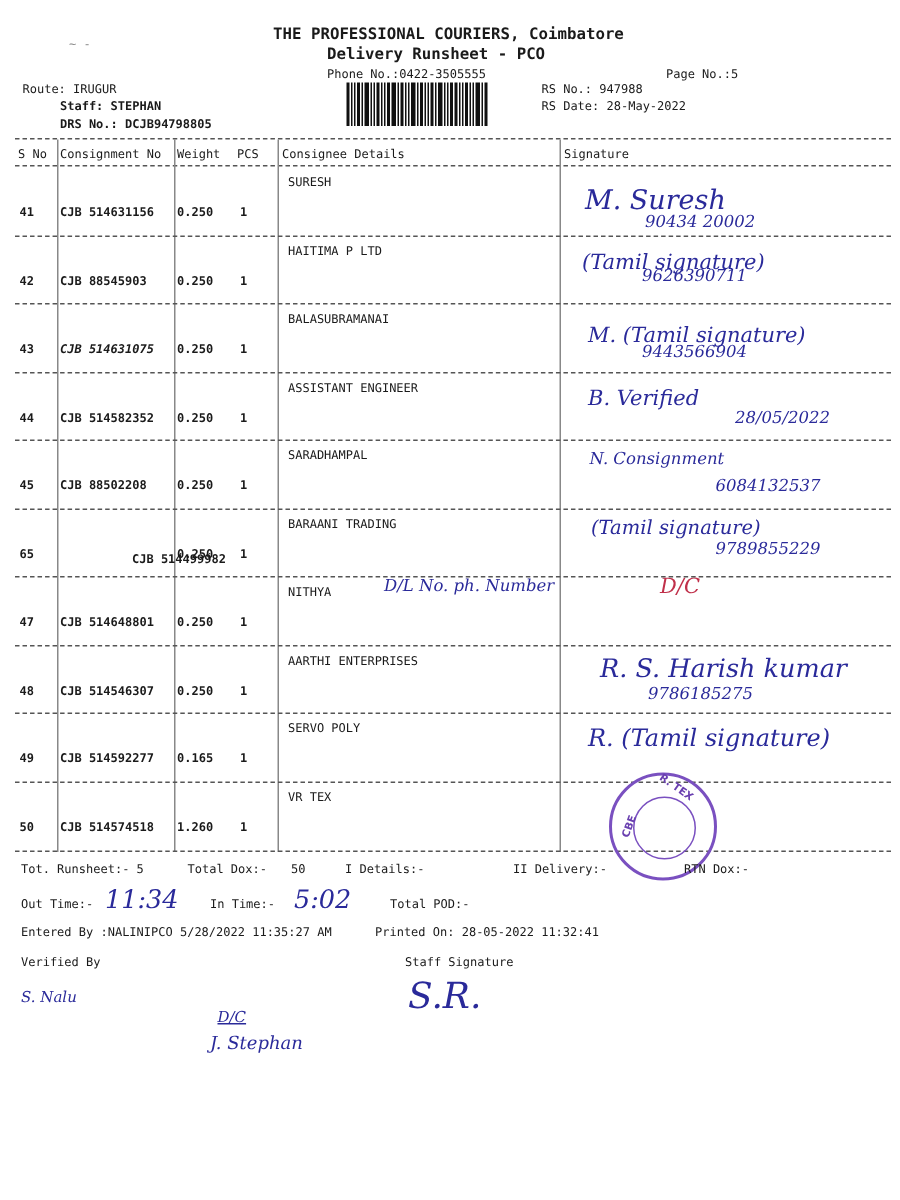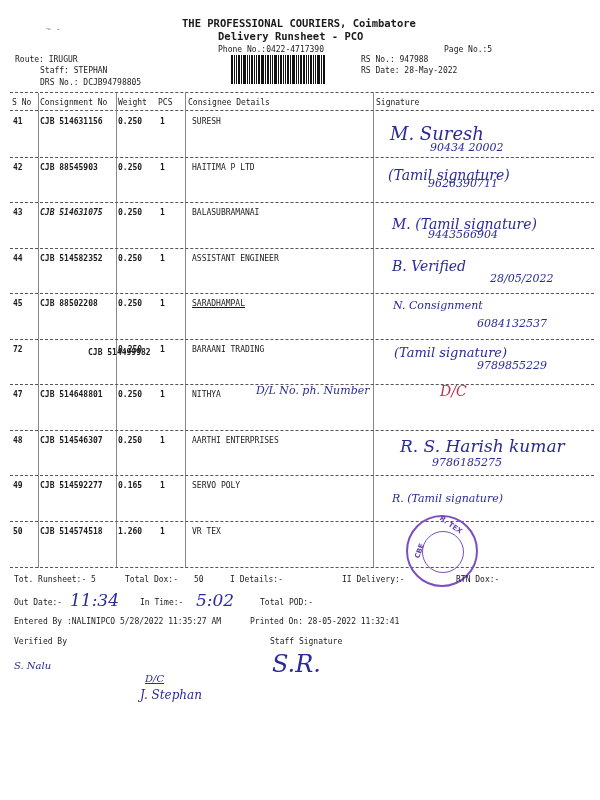--- a/index.html
+++ b/index.html
@@ -1,41 +1,41 @@
 <!DOCTYPE html>
 <html><head>
 <meta charset="utf-8">
 <style>
   html, body { margin:0; padding:0; }
   body { width:600px; height:800px; background:#ffffff; position:relative; overflow:hidden;
          font-family:"DejaVu Sans Mono", "Liberation Mono", monospace; color:#1a1a1a; }
   .abs { position:absolute; white-space:nowrap; }
   .title { font-size:10.5px; font-weight:bold; }
   .small { font-size:8px; }
-  .bold { font-weight:normal;padding-left:25px; }
+  .bold { font-weight:bold;padding-left:25px; }
   .dash { position:absolute; left:10px; width:584px; height:0; border-top:1px dashed #555; }
   .vline { position:absolute; width:0; border-left:1px solid #888; }
   .cell { position:absolute; font-size:8px; white-space:nowrap; }
-  .cellb { font-weight:bold; }
+  .cellb { font-weight:bold;margin-top:20px; }
   .hw { position:absolute; font-family:"DejaVu Serif", serif; font-style:italic; color:#2a2a9a; white-space:nowrap; }
   .hwred { color:#c0304a; }
   .barcode { position:absolute; left:231px; top:55px; width:95px; height:29px; display:flex; gap:0; }
   .barcode span { display:block; height:100%; background:#111; margin-right:1px; }
   .stamp { position:absolute; left:406px; top:515px; width:72px; height:72px; border-radius:50%;
            border:2px solid #7a50c0; box-sizing:border-box; }
   .stamp .inner { position:absolute; left:14px; top:14px; width:40px; height:40px; border-radius:50%; border:1.5px solid #7a50c0; }
   .stamp .txt { position:absolute; font-family:"DejaVu Sans", sans-serif; font-size:7px; color:#6a40b0; font-weight:bold; }
 </style>
 </head>
 <body>
 
 <div class="abs" style="left:46px;top:25px;font-size:8px;color:#888;">~ -</div>
 <div class="abs title" style="left:182px;top:17px;">THE PROFESSIONAL COURIERS, Coimbatore</div>
 <div class="abs title" style="left:218px;top:30px;">Delivery Runsheet - PCO</div>
-<div class="abs small" style="left:218px;top:45px;">Phone No.:0422-4717390</div>
+<div class="abs small" style="left:218px;top:45px;">Phone No.:0422-3505555</div>
 <div class="abs small" style="left:444px;top:45px;">Page No.:5</div>
 <div class="abs small" style="left:15px;top:55px;">Route: IRUGUR</div>
 <div class="abs small bold" style="left:15px;top:66px;">Staff: STEPHAN</div>
 <div class="abs small bold" style="left:15px;top:78px;">DRS No.: DCJB94798805</div>
 <div class="abs small" style="left:361px;top:55px;">RS No.: 947988</div>
 <div class="abs small" style="left:361px;top:66px;">RS Date: 28-May-2022</div>
 
 <div class="barcode" id="barcode">
     <span style="width: 2px;"></span>
     <span style="width: 1px;"></span>
@@ -125,26 +125,26 @@
     <div class="cell cellb" style="left: 160px; top: 253.5px;">1</div>
     <div class="cell" style="left: 192px; top: 253.5px; text-align: center;">ASSISTANT ENGINEER</div>
     <div class="hw" style="left: 392px; top: 257.5px; font-size: 14px;">B. Verified</div>
     <div class="hw" style="left: 490px; top: 271.5px; font-size: 11px;">28/05/2022</div>
     <div class="dash" style="top: 247.5px;"></div>
     <div></div>
     <div class="cell cellb" style="left: 13px; top: 299px;">45</div>
     <div class="cell cellb" style="left: 40px; top: 299px;">CJB 88502208</div>
     <div class="cell cellb" style="left: 118px; top: 299px;">0.250</div>
     <div class="cell cellb" style="left: 160px; top: 299px;">1</div>
-    <div class="cell" style="left: 192px; top: 299px; text-decoration: underline;">SARADHAMPAL</div>
+    <div class="cell" style="left: 192px; top: 299px;">SARADHAMPAL</div>
     <div class="hw" style="left: 393px; top: 299px; font-size: 11px;">N. Consignment</div>
     <div class="hw" style="left: 477px; top: 317px; font-size: 11px;">6084132537</div>
     <div class="dash" style="top: 293px;"></div>
     <div></div>
-    <div class="cell cellb" style="left: 13px; top: 344.5px;">72</div>
+    <div class="cell cellb" style="left: 13px; top: 344.5px;">65</div>
     <div class="cell cellb" style="left: 40px; top: 348px; padding-left: 48px;">CJB 514499982</div>
     <div class="cell cellb" style="left: 118px; top: 344.5px;">0.250</div>
     <div class="cell cellb" style="left: 160px; top: 344.5px;">1</div>
     <div class="cell" style="left: 192px; top: 344.5px;">BARAANI TRADING</div>
     <div class="hw" style="left: 394px; top: 344.5px; font-size: 13px;">(Tamil signature)</div>
     <div class="hw" style="left: 477px; top: 358.5px; font-size: 11px;">9789855229</div>
     <div class="dash" style="top: 338.5px;"></div>
     <div></div>
     <div class="cell cellb" style="left: 13px; top: 390px;">47</div>
     <div class="cell cellb" style="left: 40px; top: 390px;">CJB 514648801</div>
@@ -162,21 +162,21 @@
     <div class="cell" style="left: 192px; top: 435.5px;">AARTHI ENTERPRISES</div>
     <div class="hw" style="left: 400px; top: 435.5px; font-size: 17px;">R. S. Harish kumar</div>
     <div class="hw" style="left: 432px; top: 455.5px; font-size: 11px;">9786185275</div>
     <div class="dash" style="top: 429.5px;"></div>
     <div></div>
     <div class="cell cellb" style="left: 13px; top: 481px;">49</div>
     <div class="cell cellb" style="left: 40px; top: 481px;">CJB 514592277</div>
     <div class="cell cellb" style="left: 118px; top: 481px;">0.165</div>
     <div class="cell cellb" style="left: 160px; top: 481px;">1</div>
     <div class="cell" style="left: 192px; top: 481px;">SERVO POLY</div>
-    <div class="hw" style="left: 392px; top: 492px; font-size: 11px;">R. (Tamil signature)</div>
+    <div class="hw" style="left: 392px; top: 482px; font-size: 16px;">R. (Tamil signature)</div>
     <div class="dash" style="top: 475px;"></div>
     <div></div>
     <div class="cell cellb" style="left: 13px; top: 526.5px;">50</div>
     <div class="cell cellb" style="left: 40px; top: 526.5px;">CJB 514574518</div>
     <div class="cell cellb" style="left: 118px; top: 526.5px;">1.260</div>
     <div class="cell cellb" style="left: 160px; top: 526.5px;">1</div>
     <div class="cell" style="left: 192px; top: 526.5px;">VR TEX</div>
     <div class="dash" style="top: 520.5px;"></div>
   </div>
 
@@ -188,21 +188,21 @@
   <div class="txt" style="left:4px;top:30px;transform:rotate(-70deg);">CBE</div>
 </div>
 
 <div class="abs small" style="left:14px;top:575px;">Tot. Runsheet:- 5</div>
 <div class="abs small" style="left:125px;top:575px;">Total Dox:-</div>
 <div class="abs small" style="left:194px;top:575px;">50</div>
 <div class="abs small" style="left:230px;top:575px;">I Details:-</div>
 <div class="abs small" style="left:342px;top:575px;">II Delivery:-</div>
 <div class="abs small" style="left:456px;top:575px;">RTN Dox:-</div>
 
-<div class="abs small" style="left:14px;top:598px;">Out Date:-</div>
+<div class="abs small" style="left:14px;top:598px;">Out Time:-</div>
 <div class="hw" style="left:70px;top:590px;font-size:17px;">11:34</div>
 <div class="abs small" style="left:140px;top:598px;">In Time:-</div>
 <div class="hw" style="left:196px;top:590px;font-size:17px;">5:02</div>
 <div class="abs small" style="left:260px;top:598px;">Total POD:-</div>
 
 <div class="abs small" style="left:14px;top:617px;">Entered By :NALINIPCO 5/28/2022 11:35:27 AM</div>
 <div class="abs small" style="left:250px;top:617px;">Printed On: 28-05-2022 11:32:41</div>
 
 <div class="abs small" style="left:14px;top:637px;">Verified By</div>
 <div class="abs small" style="left:270px;top:637px;">Staff Signature</div>

